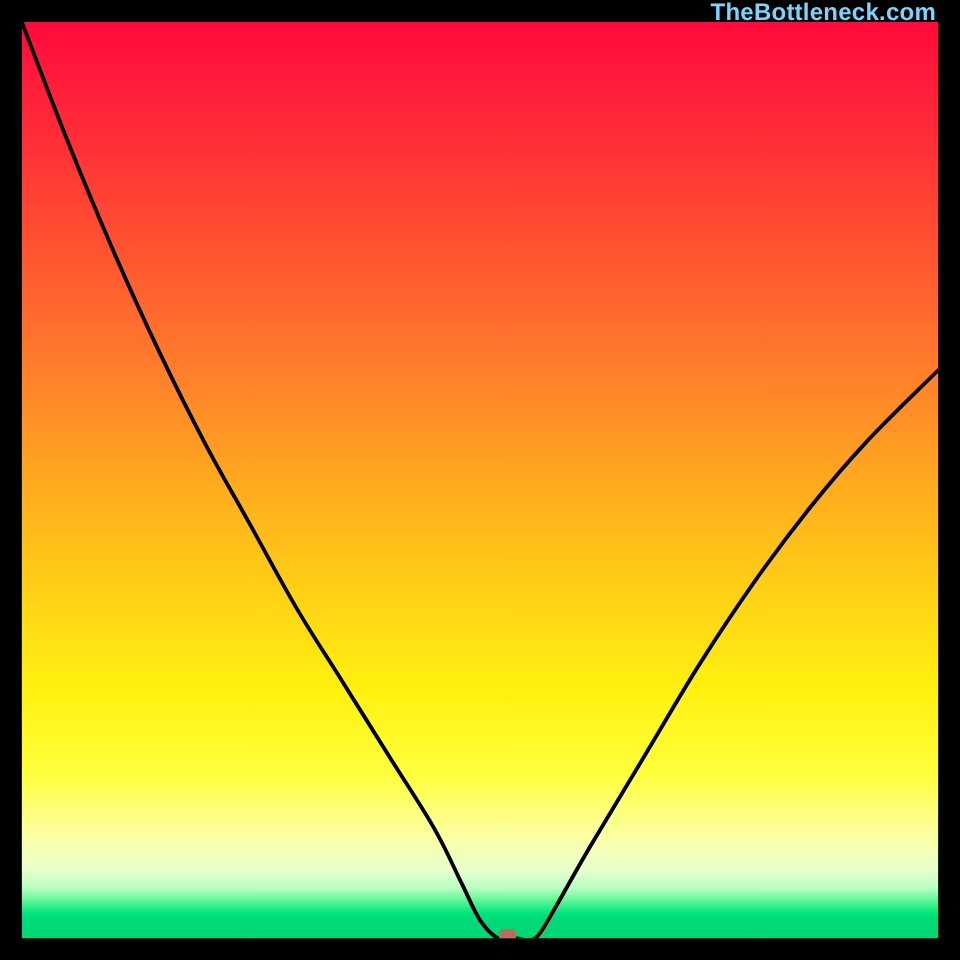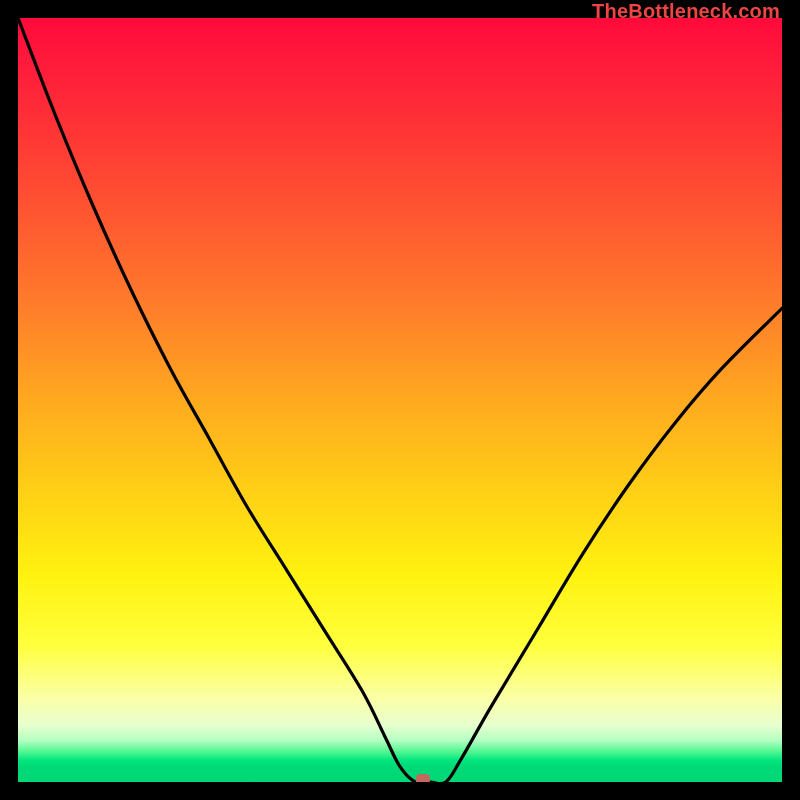--- a/index.html
+++ b/index.html
@@ -65,21 +65,21 @@
   .marker {
     fill: #c06a5f;
   }
   .watermark {
     position: absolute;
     top: 0px;
     right: 20px;
     font-family: Arial, Helvetica, sans-serif;
     font-size: 20px;
     font-weight: 600;
-    color: #ef4444;
+    color: #7dd3fc;
     letter-spacing: 0.2px;
   }
 </style>
 </head>
 <body>
 
 <div class="frame">
   <div class="plot">
     <div class="gradient"></div>
     <svg class="curve-svg" viewBox="0 0 764 764">

